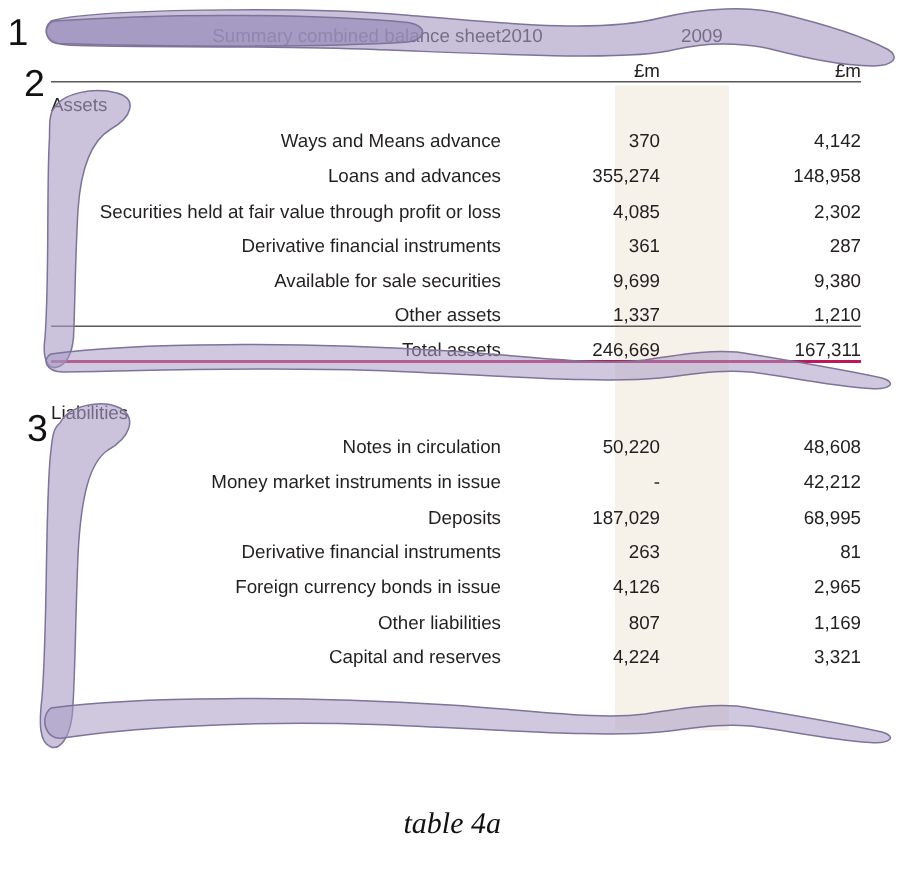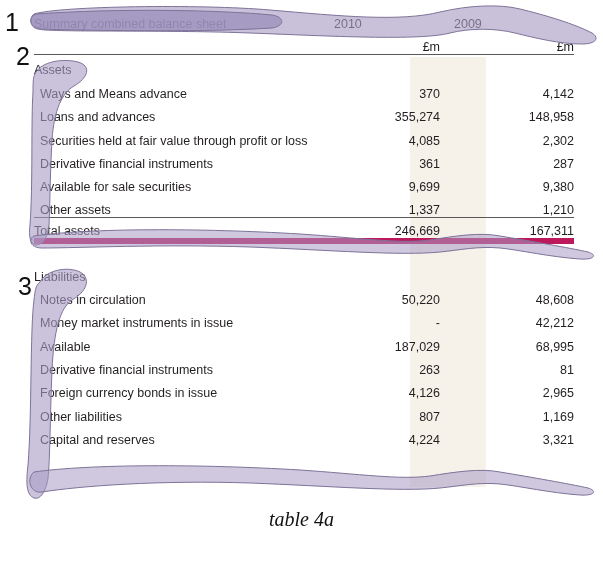--- a/index.html
+++ b/index.html
@@ -60,21 +60,21 @@
     font-weight: normal;
   }
   col.c-label { width: 300px; }
   col.c-2010  { width: 120px; }
   col.c-2009  { width: 120px; }
 
   .row-h { height: 23px; }
   .row-n { height: 23.4px; }
 
   td.lbl {
-    text-align: left;
+    text-align: right;
     padding-left: 4px;
     margin-left: 12px;
   }
   td.lbl.indent { padding-left: 6px; }
   td.num {
     text-align: right;
     padding-right: 10px;
   }
   td.num.col2010 {
     padding-right: 14px;
@@ -106,39 +106,39 @@
   }
 
   .rule-top td {
     border-top: 1px solid #58585b;
   }
   .total-row td {
     border-top: 1px solid #58585b;
     padding-top: 1px;
   }
   .total-under td {
-    border-bottom: 6px solid #be185d;
+    border-bottom: 2px solid #be185d;
   }
   .spacer-row td { height: 16px; border: none; }
 
   
   .band {
     position: absolute;
     left: 410px;
     top: 57px;
     width: 76px;
     height: 430px;
     background: #f6f1e9;
     z-index: 1;
   }
 
   .caption {
     position: absolute;
     left: 0;
-    top: 508px;
+    top: 538px;
     width: 603px;
     text-align: center;
     font-family: "Liberation Serif", serif;
     font-style: italic;
     font-size: 20px;
     color: #111111;
     z-index: 6;
   }
 </style>
 </head>
@@ -222,21 +222,21 @@
         <td class="lbl indent">Notes in circulation</td>
         <td class="num col2010">50,220</td>
         <td class="num">48,608</td>
       </tr>
       <tr class="row-n">
         <td class="lbl indent">Money market instruments in issue</td>
         <td class="num col2010">-</td>
         <td class="num">42,212</td>
       </tr>
       <tr class="row-n">
-        <td class="lbl indent">Available</td>
+        <td class="lbl indent">Deposits</td>
         <td class="num col2010">187,029</td>
         <td class="num">68,995</td>
       </tr>
       <tr class="row-n">
         <td class="lbl indent">Derivative financial instruments</td>
         <td class="num col2010">263</td>
         <td class="num">81</td>
       </tr>
       <tr class="row-n">
         <td class="lbl indent">Foreign currency bonds in issue</td>

